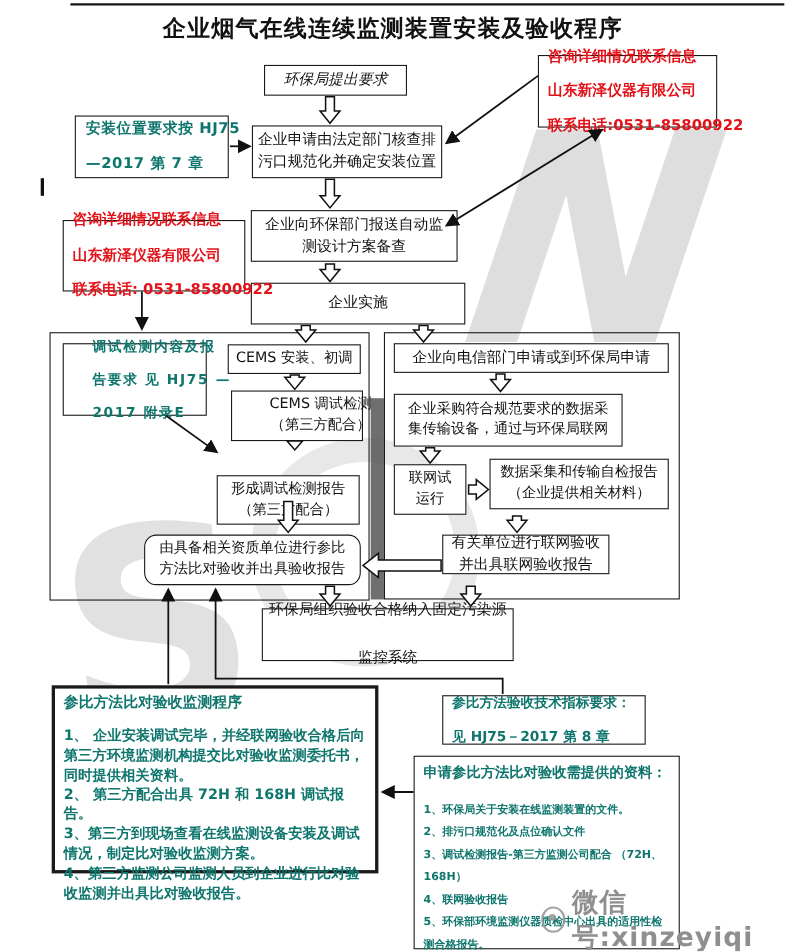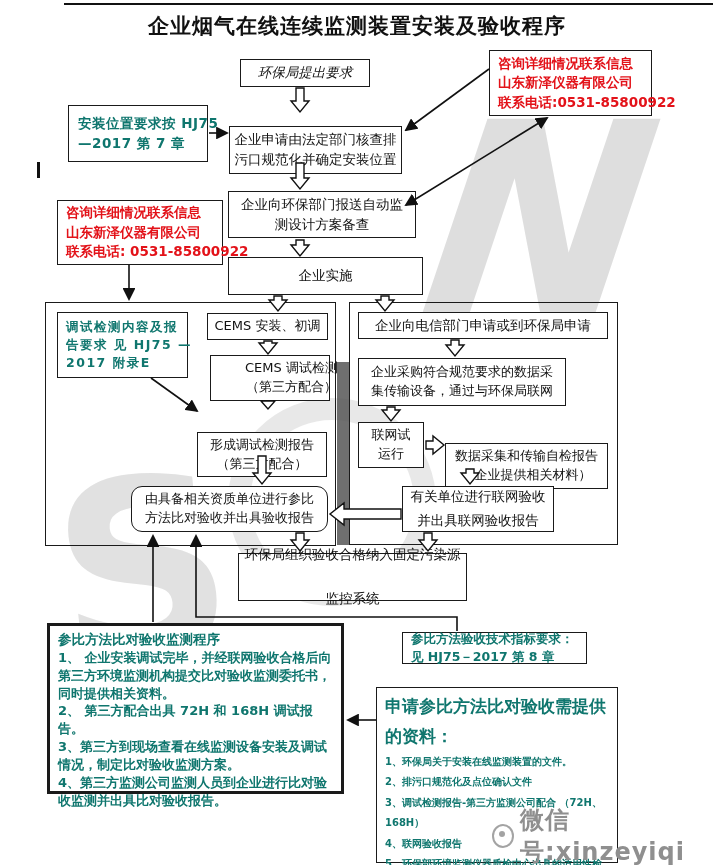--- a/index.html
+++ b/index.html
@@ -4,42 +4,42 @@
 <style>
   html,body{margin:0;padding:0;background:#fff;}
   #canvas{position:relative;width:714px;height:865px;background:#fff;overflow:hidden;
           font-family:"DejaVu Sans",sans-serif;color:#111;}
   .box{position:absolute;box-sizing:border-box;border:1.5px solid #1a1a1a;background:#fff;
        display:flex;flex-direction:column;justify-content:center;align-items:center;
        text-align:center;font-size:13.5px;line-height:1.45;z-index:3;}
   .frame{position:absolute;box-sizing:border-box;border:1.5px solid #1a1a1a;background:transparent;z-index:2;}
   .blue{color:#0f766e;font-weight:bold;}
   .red{color:#e31219;font-weight:bold;}
-  .left-al{align-items:flex-start;text-align:left;}
+  .left-al{align-items:flex-start;text-align:left;gap:12px;}
   .thick{border-width:3px;}
   .ln{white-space:nowrap;}
   .items{width:100%;}
   .items .ln{white-space:normal;text-align:left;}
   #title{position:absolute;top:12px;left:0;width:714px;text-align:center;font-size:21px;
          font-weight:bold;letter-spacing:1px;z-index:3;}
   #toprule{position:absolute;top:3px;left:64px;width:649px;height:2px;background:#111;z-index:3;}
   #tick{position:absolute;left:37px;top:162px;width:3px;height:16px;background:#111;z-index:3;}
   svg.connectors{position:absolute;left:0;top:0;z-index:4;pointer-events:none;}
   
   .wm{position:absolute;z-index:1;color:#c9c9c9;font-weight:bold;user-select:none;}
   #wm-s{left:55px;top:448px;font-size:245px;opacity:.55;transform:rotate(-6deg);line-height:1;}
   #wm-n{left:430px;top:88px;font-size:265px;font-style:italic;opacity:.55;transform:skewX(-8deg);line-height:1;color:#c4c4c4;}
   #wm-ring{left:228px;top:398px;width:164px;height:164px;border:22px solid #d2d2d2;border-radius:50%;opacity:.5;background:transparent;}
   #wm-bar{left:337px;top:362px;width:12px;height:183px;background:#4b4b4b;opacity:.8;}
   #wechat{position:absolute;left:492px;top:804px;z-index:6;display:flex;align-items:center;gap:6px;color:#8f8f8f;}
   #wechat .txt{font-size:24px;font-weight:bold;letter-spacing:1px;}
   #wechat .circ{width:20px;height:20px;border:2.5px solid #9a9a9a;border-radius:50%;position:relative;opacity:.9;}
   #wechat .circ::after{content:"";position:absolute;left:5px;top:5px;width:6px;height:6px;border-radius:50%;background:#9a9a9a;}
   .proc-title{width:100%;text-align:left;font-size:13.5px;}
-  .mat-title{width:100%;text-align:left;font-size:17px;}
+  .mat-title{width:100%;text-align:left;font-size:13px;}
 </style>
 </head>
 <body>
 
 <div id="canvas">
 
   <div class="wm" id="wm-s">S</div>
   <div class="wm" id="wm-n">N</div>
   <div class="wm" id="wm-ring"></div>
   <div class="wm" id="wm-bar"></div>
@@ -47,21 +47,21 @@
   <div id="toprule"></div>
   <div id="title">企业烟气在线连续监测装置安装及验收程序</div>
   <div id="tick"></div>
 
   <div class="frame" style="left:45px;top:302px;width:291px;height:244px;"></div>
   <div class="frame" style="left:349px;top:302px;width:269px;height:243px;"></div>
 
   <div class="box" style="left:240px;top:59px;width:130px;height:28px;font-style:italic;">
       <div class="ln">环保局提出要求</div>
     </div>
-  <div class="box" style="left:229px;top:126px;width:173px;height:48px;">
+  <div class="box" style="left:229px;top:114px;width:173px;height:48px;">
       <div class="ln">企业申请由法定部门核查排</div>
       <div class="ln">污口规范化并确定安装位置</div>
     </div>
   <div class="box red left-al" style="left:489px;top:50px;width:163px;height:66px;padding-left:8px;font-size:13.5px;">
       <div class="ln">咨询详细情况联系信息</div>
       <div class="ln">山东新泽仪器有限公司</div>
       <div class="ln">联系电话:0531-85800922</div>
     </div>
   <div class="box blue left-al" style="left:68px;top:105px;width:140px;height:57px;padding-left:9px;letter-spacing:0.5px;">
       <div class="ln">安装位置要求按 HJ75</div>
@@ -73,21 +73,21 @@
     </div>
   <div class="box" style="left:228px;top:257px;width:195px;height:38px;">
       <div class="ln">企业实施</div>
     </div>
   <div class="box red left-al" style="left:57px;top:200px;width:166px;height:65px;padding-left:8px;font-size:13.5px;">
       <div class="ln">咨询详细情况联系信息</div>
       <div class="ln">山东新泽仪器有限公司</div>
       <div class="ln">联系电话: 0531-85800922</div>
     </div>
 
-  <div class="box blue left-al" style="left:57px;top:312px;width:131px;height:66px;padding-left:8px;letter-spacing:1.5px;font-size:12.5px;">
+  <div class="box blue left-al" style="left:57px;top:312px;width:131px;height:66px;padding-left:26px;letter-spacing:1.5px;font-size:12.5px;">
       <div class="ln">调试检测内容及报</div>
       <div class="ln">告要求 见 HJ75 —</div>
       <div class="ln">2017 附录E</div>
     </div>
   <div class="box" style="left:207px;top:313px;width:121px;height:27px;font-size:13px;">
       <div class="ln">CEMS 安装、初调</div>
     </div>
   <div class="box" style="left:210px;top:355px;width:120px;height:46px;font-size:13px;padding-left:43px;">
       <div class="ln">CEMS 调试检测</div>
       <div class="ln">（第三方配合）</div>
@@ -105,44 +105,44 @@
       <div class="ln">企业向电信部门申请或到环保局申请</div>
     </div>
   <div class="box" style="left:358px;top:358px;width:208px;height:48px;font-size:13px;">
       <div class="ln">企业采购符合规范要求的数据采</div>
       <div class="ln">集传输设备，通过与环保局联网</div>
     </div>
   <div class="box" style="left:358px;top:422px;width:66px;height:46px;font-size:13px;">
       <div class="ln">联网试</div>
       <div class="ln">运行</div>
     </div>
-  <div class="box" style="left:445px;top:443px;width:163px;height:46px;font-size:13px;">
+  <div class="box" style="left:445px;top:417px;width:163px;height:46px;font-size:13px;">
       <div class="ln">数据采集和传输自检报告</div>
       <div class="ln">（企业提供相关材料）</div>
     </div>
-  <div class="box" style="left:402px;top:486px;width:152px;height:46px;font-size:13.5px;justify-content:space-between;">
+  <div class="box" style="left:402px;top:486px;width:152px;height:36px;font-size:13.5px;">
       <div class="ln">有关单位进行联网验收</div>
       <div class="ln">并出具联网验收报告</div>
     </div>
 
   <div class="box" style="left:238px;top:553px;width:229px;height:48px;font-size:13.5px;gap:24px;">
       <div class="ln">环保局组织验收合格纳入固定污染源</div>
       <div class="ln">监控系统</div>
     </div>
 
   <div class="box blue thick left-al" style="left:47px;top:623px;width:297px;height:171px;padding:4px 8px;justify-content:flex-start;font-size:13px;line-height:1.38;">
     <div class="proc-title">参比方法比对验收监测程序</div>
     <div class="items">
         <div class="ln">1、 企业安装调试完毕，并经联网验收合格后向第三方环境监测机构提交比对验收监测委托书，同时提供相关资料。</div>
         <div class="ln">2、 第三方配合出具 72H 和 168H 调试报告。</div>
         <div class="ln">3、第三方到现场查看在线监测设备安装及调试情况，制定比对验收监测方案。</div>
         <div class="ln">4、第三方监测公司监测人员到企业进行比对验收监测并出具比对验收报告。</div>
       </div>
   </div>
-  <div class="box blue left-al" style="left:402px;top:632px;width:185px;height:32px;padding-left:8px;font-size:12.5px;">
+  <div class="box blue left-al" style="left:402px;top:632px;width:185px;height:45px;padding-left:8px;font-size:12.5px;">
       <div class="ln">参比方法验收技术指标要求：</div>
       <div class="ln">见 HJ75－2017 第 8 章</div>
     </div>
   <div class="box blue left-al" style="left:376px;top:687px;width:242px;height:176px;padding:4px 6px 4px 8px;justify-content:flex-start;line-height:1.75;">
     <div class="mat-title">申请参比方法比对验收需提供的资料：</div>
     <div class="items" style="font-size:10px;font-weight:bold;line-height:2.05;">
         <div class="ln">1、环保局关于安装在线监测装置的文件。</div>
         <div class="ln">2、排污口规范化及点位确认文件</div>
         <div class="ln">3、调试检测报告-第三方监测公司配合 （72H、168H）</div>
         <div class="ln">4、联网验收报告</div>

